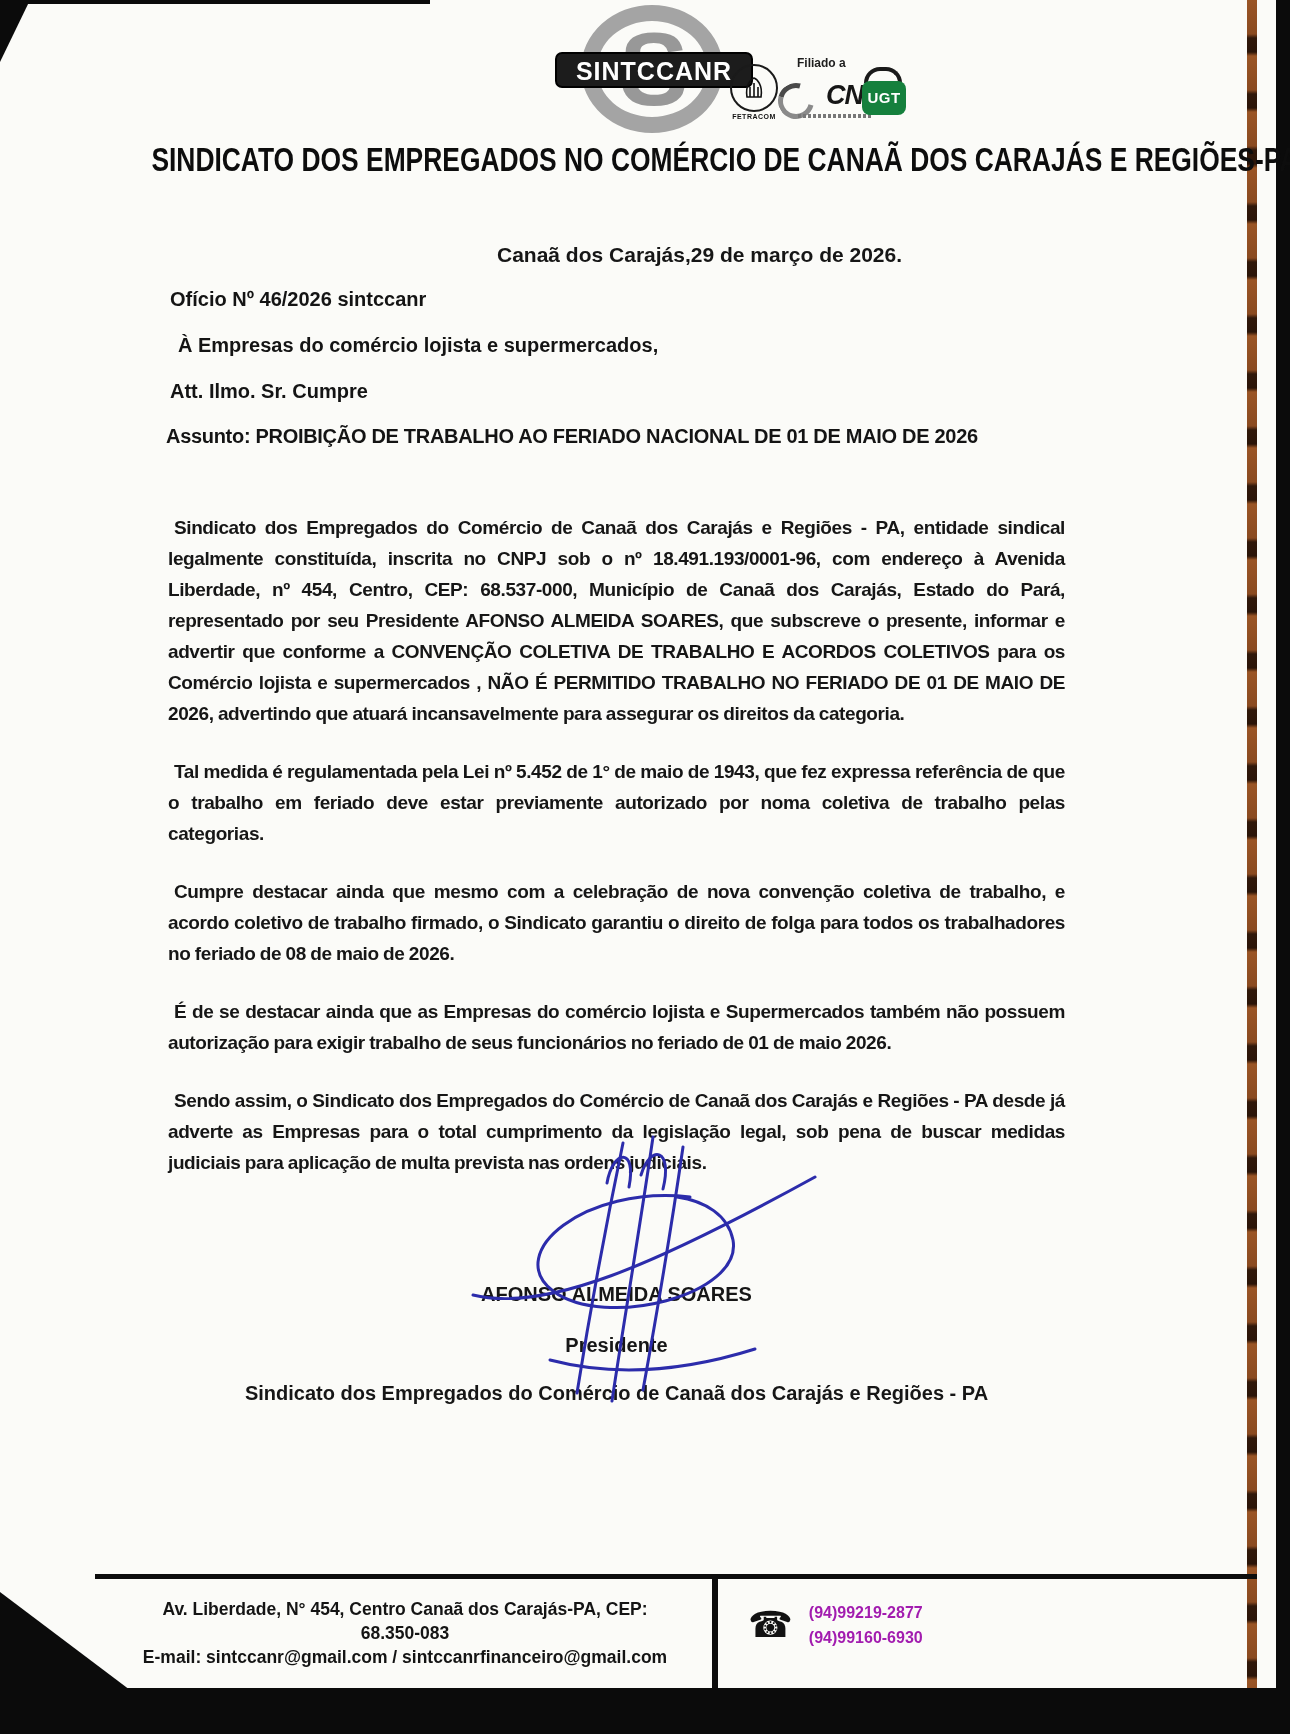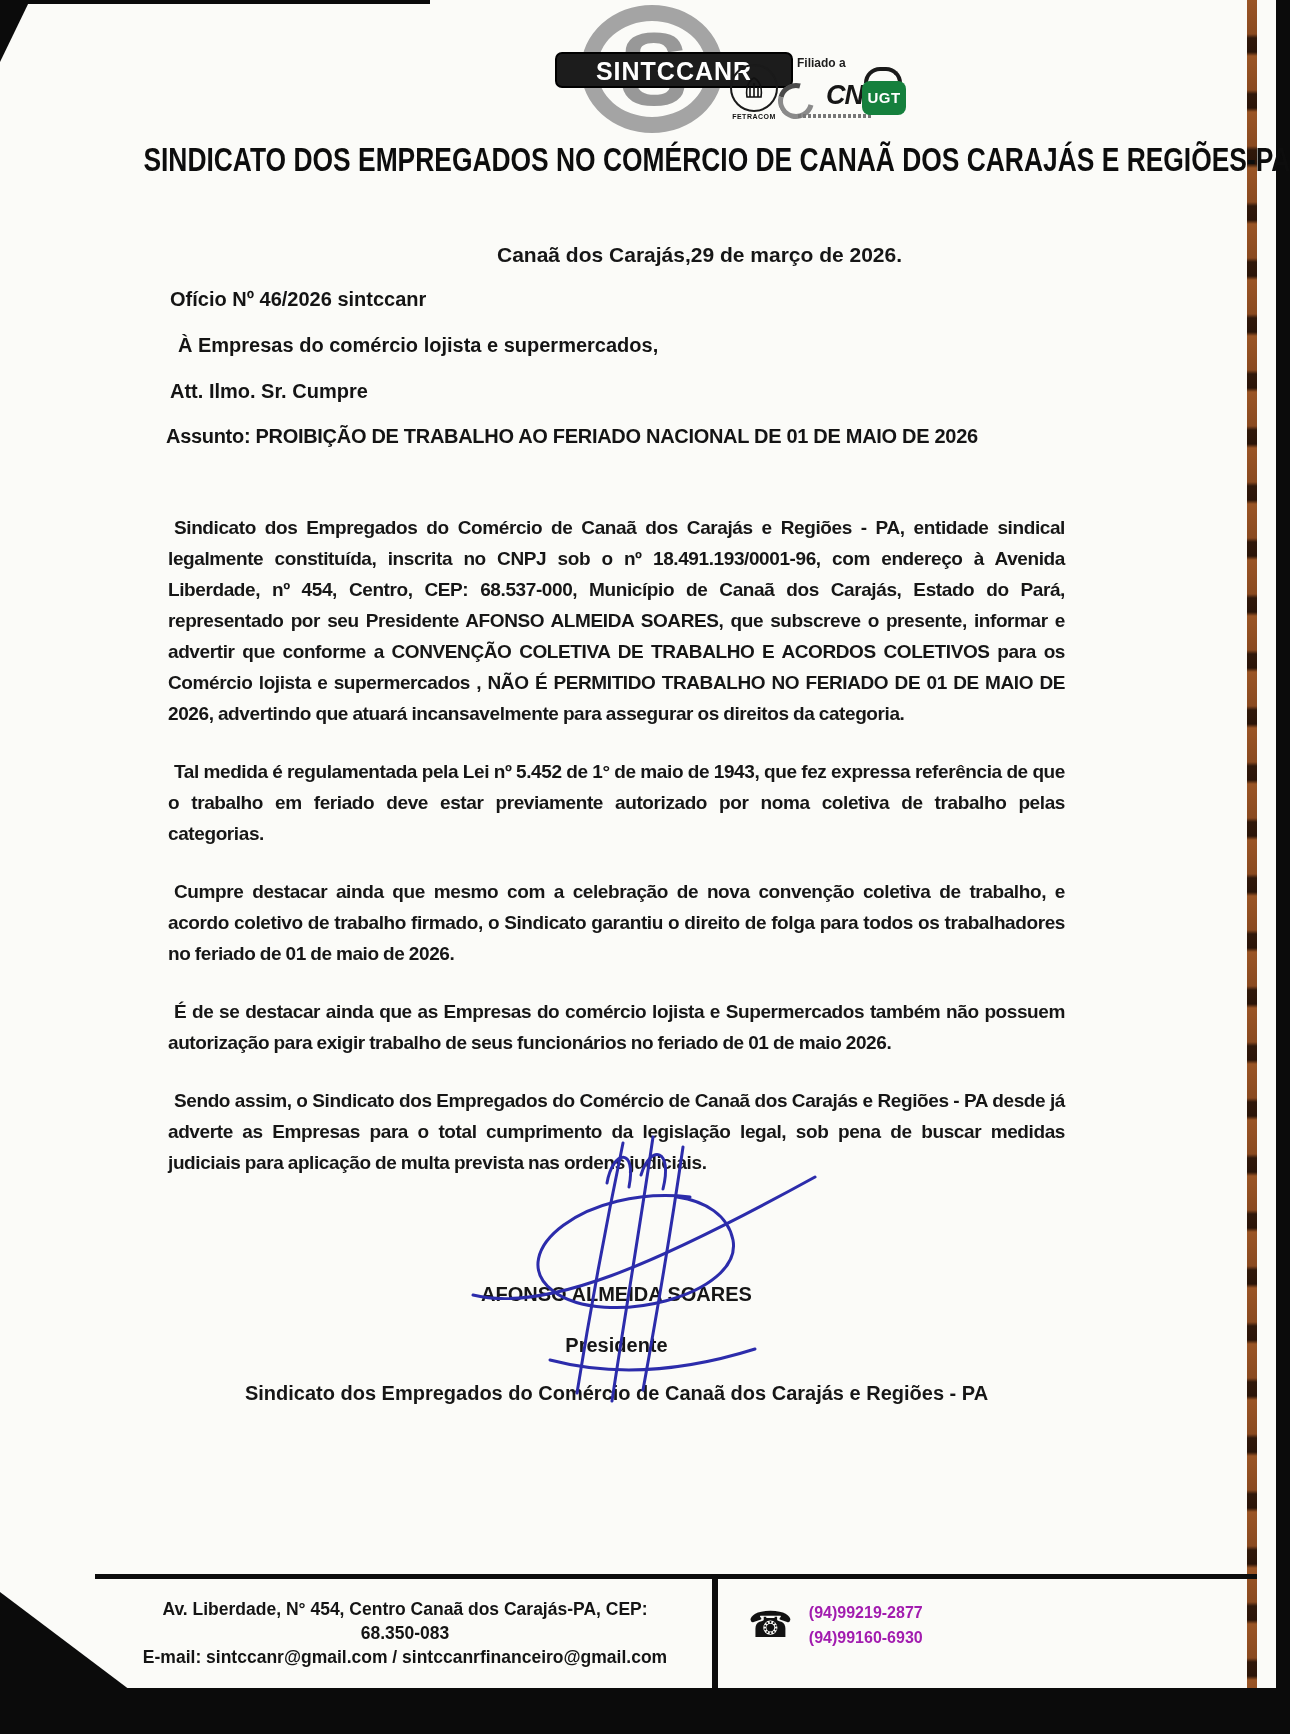--- a/index.html
+++ b/index.html
@@ -17,42 +17,42 @@
   .right-black{position:absolute;left:1276px;top:0;width:14px;height:100%;background:#0b0b0b;}
   .bottom-bar{position:absolute;left:0;top:1688px;width:100%;height:46px;background:#0b0b0b;}
   .corner-bl{position:absolute;left:0;top:1592px;width:130px;height:98px;background:#0b0b0b;
     clip-path:polygon(0 0,100% 100%,0 100%);}
   
   .logo-wrap{position:absolute;left:575px;top:5px;width:158px;height:130px;}
   .logo-ring{position:absolute;left:6px;top:0;width:142px;height:128px;border-radius:50%;
     border:16px solid #a4a4a4;box-sizing:border-box;}
   .logo-s{position:absolute;left:0;top:0;width:100%;text-align:center;font-size:104px;
     font-weight:800;color:#989898;line-height:128px;}
-  .logo-banner{position:absolute;left:-20px;top:47px;width:238px;height:36px;background:#1c1c1c;
+  .logo-banner{position:absolute;left:-20px;top:47px;width:198px;height:36px;background:#1c1c1c;
     border:2px solid #000;border-radius:7px;color:#fff;font-weight:800;font-size:25px;
     text-align:center;line-height:34px;letter-spacing:1px;box-sizing:border-box;}
   .fetracom{position:absolute;left:727px;top:64px;width:54px;height:58px;text-align:center;}
   .fetracom-circle{width:44px;height:44px;border:2px solid #1a1a1a;border-radius:50%;margin:0 auto;
     display:flex;align-items:center;justify-content:center;}
   .fetracom-label{font-size:7px;font-weight:700;letter-spacing:.5px;color:#111;margin-top:1px;}
   .filiado{position:absolute;left:797px;top:56px;font-size:12px;font-weight:700;color:#1d1d1d;}
   .cntc{position:absolute;left:778px;top:80px;width:100px;height:40px;}
   .cntc-swoosh{position:absolute;left:0;top:3px;width:26px;height:26px;border:5px solid #8a8a8a;
     border-right-color:transparent;border-top-color:#4a4a4a;border-radius:50%;transform:rotate(-30deg);}
   .cntc-text{position:absolute;left:16px;top:0;font-size:27px;font-style:italic;font-weight:800;
     color:#161616;letter-spacing:-1px;margin-left:32px;}
   .cntc-sub{position:absolute;left:20px;top:34px;width:74px;height:4px;
     background:repeating-linear-gradient(90deg,#777 0 3px,transparent 3px 5px);}
   .ugt{position:absolute;left:862px;top:70px;width:46px;height:50px;}
   .ugt-arc{position:absolute;left:2px;top:-3px;width:38px;height:16px;border:4px solid #1a1a1a;
     border-bottom:none;border-radius:20px 20px 0 0;box-sizing:border-box;}
   .ugt-body{position:absolute;left:0;top:11px;width:44px;height:34px;background:#15803d;border-radius:8px;
     color:#fff;font-weight:800;font-size:15px;text-align:center;line-height:34px;letter-spacing:.5px;}
   
-  .hdr-line{position:absolute;left:0;width:1274px;text-align:right;white-space:nowrap;}
+  .hdr-line{position:absolute;left:0;width:1274px;text-align:right;white-space:nowrap;padding-left:8px;}
   .hdr-title{top:141px;}
   .hdr-title span{display:inline-block;font-weight:800;font-size:33px;color:#0d0d0d;transform:scaleX(.80);}
   .hdr-cnpj{top:188px;}
   .hdr-cnpj span{display:inline-block;font-weight:800;font-size:29px;color:#0d0d0d;transform:scaleX(.82);}
   
   .date-line{position:absolute;left:497px;top:243px;font-size:21px;font-weight:700;}
   .meta{position:absolute;left:170px;font-size:20px;font-weight:700;color:#141414;}
   .m-oficio{top:288px;}
   .m-recipient{top:334px;margin-left:8px;}
   .m-attention{top:380px;}
@@ -125,21 +125,21 @@
 
   <div class="date-line">Canaã dos Carajás,29 de março de 2026.</div>
   <div class="meta m-oficio">Ofício Nº 46/2026 sintccanr</div>
   <div class="meta m-recipient">À Empresas do comércio lojista e supermercados,</div>
   <div class="meta m-attention">Att. Ilmo. Sr. Cumpre</div>
   <div class="meta m-subject">Assunto: PROIBIÇÃO DE TRABALHO AO FERIADO NACIONAL DE 01 DE MAIO DE 2026</div>
 
   <div class="paras">
     <p>Sindicato dos Empregados do Comércio de Canaã dos Carajás e Regiões - PA, entidade sindical legalmente constituída, inscrita no CNPJ sob o nº 18.491.193/0001-96, com endereço à Avenida Liberdade, nº 454, Centro, CEP: 68.537-000, Município de Canaã dos Carajás, Estado do Pará, representado por seu Presidente AFONSO ALMEIDA SOARES, que subscreve o presente, informar e advertir que conforme a CONVENÇÃO COLETIVA DE TRABALHO E ACORDOS COLETIVOS para os Comércio lojista e supermercados , NÃO É PERMITIDO TRABALHO NO FERIADO DE 01 DE MAIO DE 2026, advertindo que atuará incansavelmente para assegurar os direitos da categoria.</p>
     <p>Tal medida é regulamentada pela Lei nº 5.452 de 1° de maio de 1943, que fez expressa referência de que o trabalho em feriado deve estar previamente autorizado por noma coletiva de trabalho pelas categorias.</p>
-    <p>Cumpre destacar ainda que mesmo com a celebração de nova convenção coletiva de trabalho, e acordo coletivo de trabalho firmado, o Sindicato garantiu o direito de folga para todos os trabalhadores no feriado de 01 de maio de 2026.</p>
+    <p>Cumpre destacar ainda que mesmo com a celebração de nova convenção coletiva de trabalho, e acordo coletivo de trabalho firmado, o Sindicato garantiu o direito de folga para todos os trabalhadores no feriado de 08 de maio de 2026.</p>
     <p>É de se destacar ainda que as Empresas do comércio lojista e Supermercados também não possuem autorização para exigir trabalho de seus funcionários no feriado de 01 de maio 2026.</p>
     <p>Sendo assim, o Sindicato dos Empregados do Comércio de Canaã dos Carajás e Regiões - PA desde já adverte as Empresas para o total cumprimento da legislação legal, sob pena de buscar medidas judiciais para aplicação de multa prevista nas ordens judiciais.</p>
   </div>
 
   <svg class="sig-svg" width="370" height="275" viewBox="0 0 370 275" fill="none">
     <g stroke="#2c2cab" stroke-width="3" stroke-linecap="round" fill="none">
       <path d="M 18,160 C 90,178 200,130 360,42"></path>
       <path d="M 235,62 C 130,50 48,118 98,156 C 150,195 288,160 278,105 C 273,80 250,66 222,62"></path>
       <path d="M 168,8 C 152,85 132,195 122,258"></path>
       <path d="M 198,2 C 186,85 166,205 157,266"></path>

